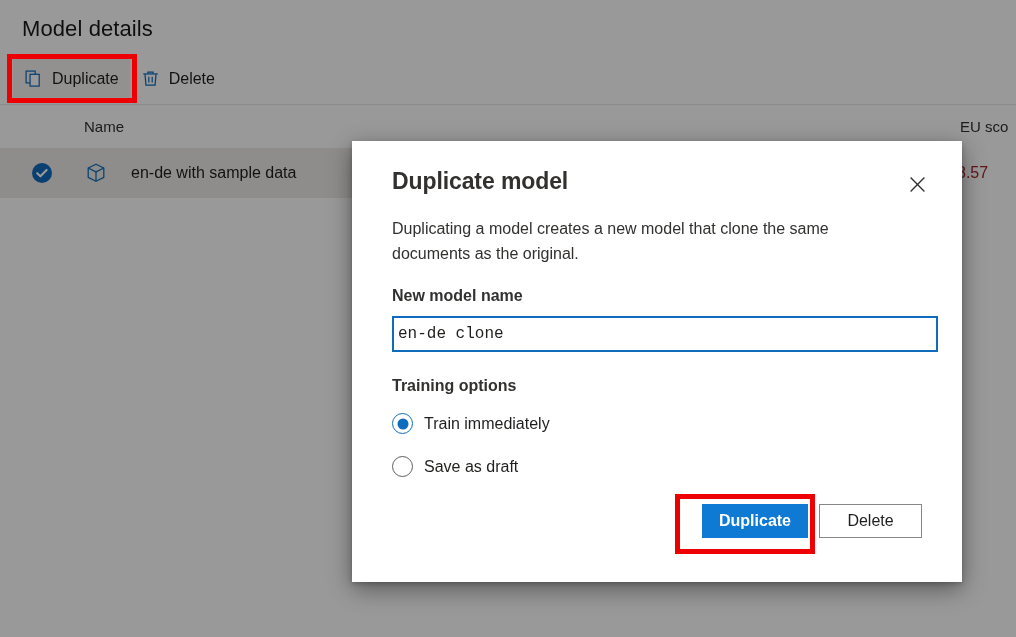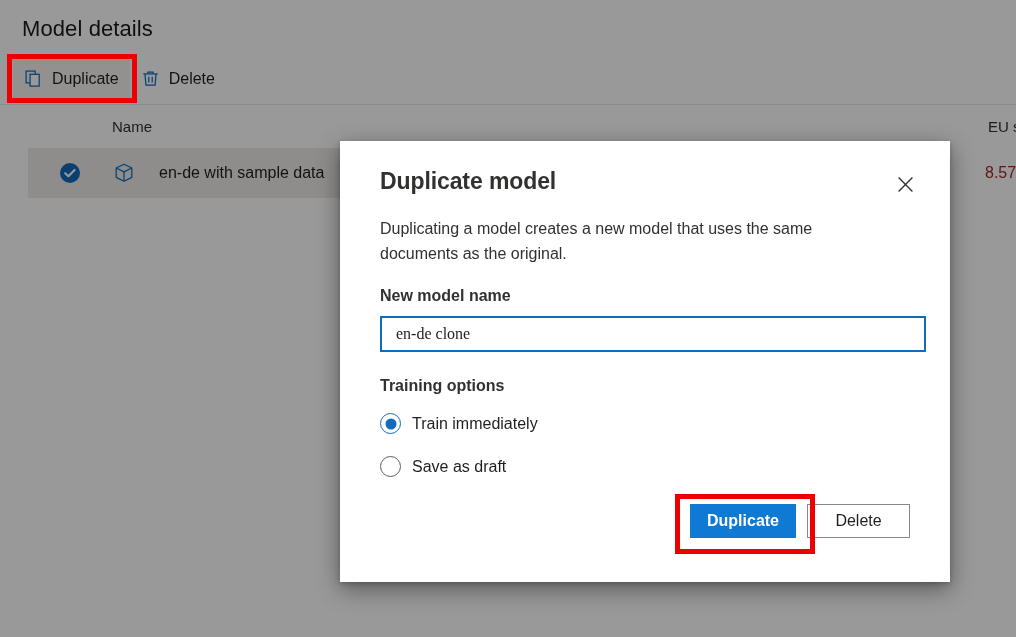--- a/index.html
+++ b/index.html
@@ -62,21 +62,21 @@
     width: 19px; height: 19px;
     display: inline-flex;
     align-items: center;
     justify-content: center;
     color: #0f6cbd;
     flex: none;
   }
   .cmd-icon svg { display: block; }
 
   
-  #table { position: absolute; left: 0; top: 104px; width: 924px; padding-left: 28px; }
+  #table { position: absolute; left: 0; top: 104px; width: 924px; }
 
   #table-header {
     position: relative;
     height: 44px;
     display: flex;
     align-items: center;
   }
   #table-header .th {
     font-size: 15px;
     color: #323130;
@@ -118,21 +118,21 @@
   #overlay {
     position: absolute;
     inset: 0;
     background: rgba(0,0,0,0.40);
     z-index: 20;
   }
 
   
   #dialog {
     position: absolute;
-    left: 340px; top: 141px;
+    left: 352px; top: 141px;
     width: 610px;
     height: 441px;
     background: #ffffff;
     box-shadow: 0 7px 22px rgba(0,0,0,.42), 0 1.5px 5px rgba(0,0,0,.22);
     z-index: 30;
     padding: 0 40px;
   }
 
   #dialog-title {
     position: absolute;
@@ -170,24 +170,24 @@
     font-weight: 600;
     color: #323130;
   }
 
   #model-name-input {
     position: absolute;
     left: 40px; top: 175px;
     width: 546px; height: 36px;
     border: 2px solid #0f6cbd;
     background: #ffffff;
-    font-family: Liberation Serif, serif;
+    font-family: Liberation Mono, monospace;
     font-size: 16px;
     color: #201f1e;
-    padding: 0 14px;
+    padding: 0 4px;
     outline: none;
   }
 
   #group-label {
     position: absolute;
     left: 40px; top: 236px;
     font-size: 16px;
     font-weight: 600;
     color: #323130;
   }
@@ -320,21 +320,21 @@
 
   <div id="dialog-title">Duplicate model</div>
 
   <button id="dialog-close">
     <svg width="17" height="17" viewBox="0 0 17 17" fill="none" stroke="currentColor" stroke-width="1.35">
       <line x1="1.6" y1="1.6" x2="15.4" y2="15.4"></line>
       <line x1="15.4" y1="1.6" x2="1.6" y2="15.4"></line>
     </svg>
   </button>
 
-  <div id="dialog-subtitle">Duplicating a model creates a new model that uses the same documents as the original.</div>
+  <div id="dialog-subtitle">Duplicating a model creates a new model that clone the same documents as the original.</div>
 
   <div id="field-label">New model name</div>
   <input id="model-name-input" type="text" autofocus="" value="en-de clone" style="">
 
   <div id="group-label">Training options</div>
 
   <div class="radio-row" id="radio-row-1">
     <span class="radio-mark"></span>
     <span class="radio-label">Save as draft</span>
   </div>

